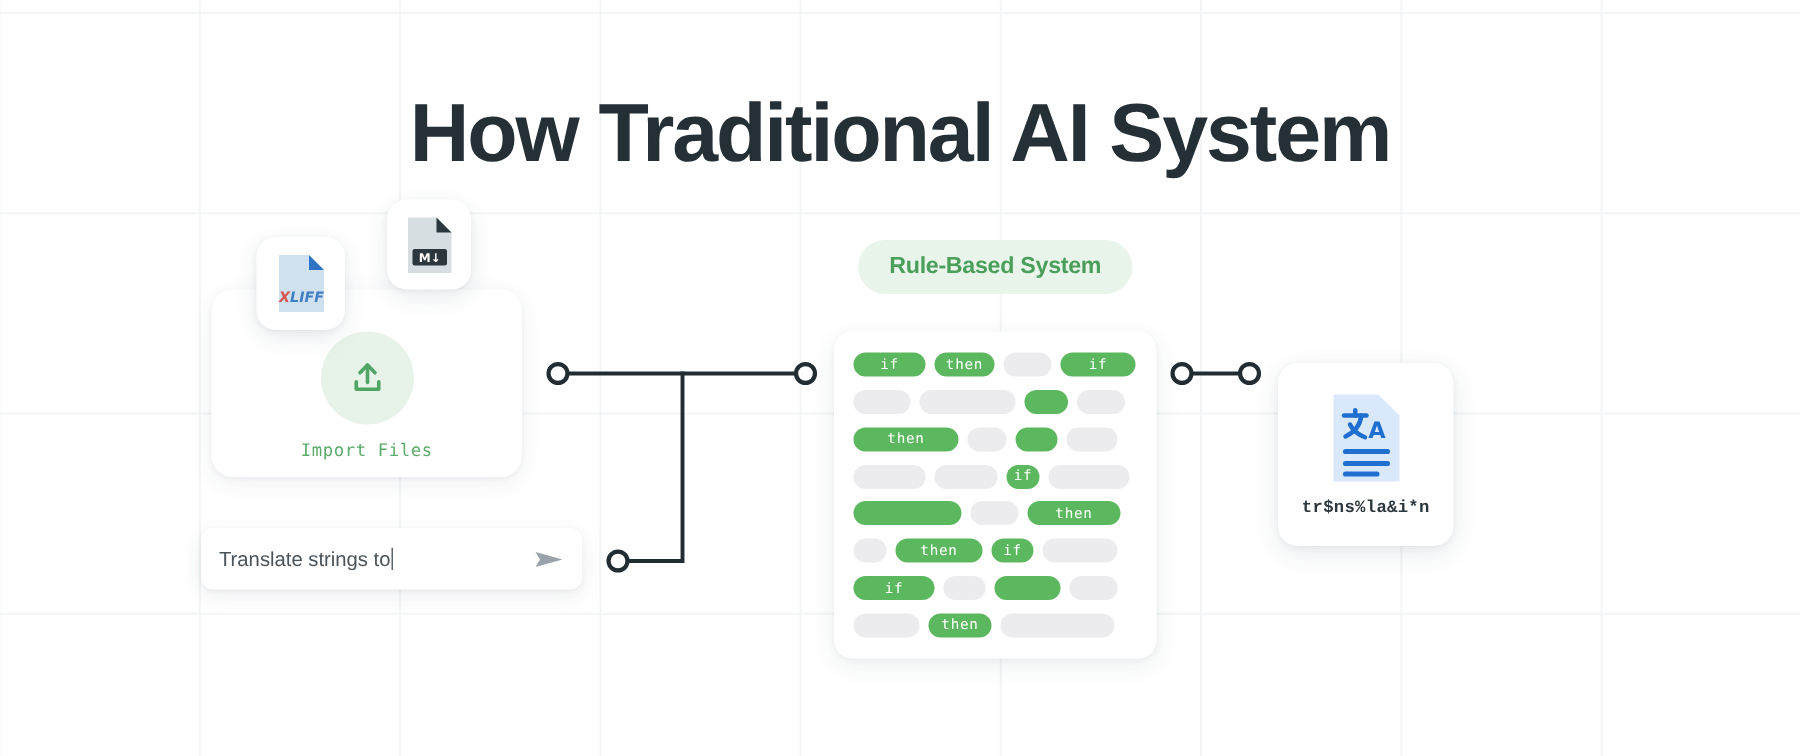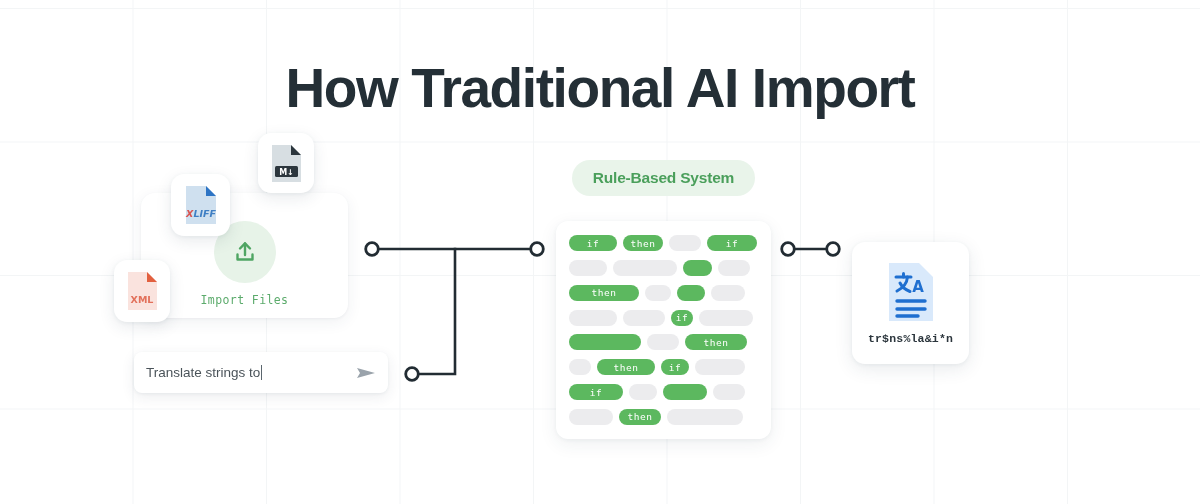--- a/index.html
+++ b/index.html
@@ -81,21 +81,21 @@
   
   .file-card {
     position: absolute;
     background: #ffffff;
     border-radius: 13px;
     box-shadow: 0 5px 16px rgba(40,60,80,0.10), 0 1px 4px rgba(40,60,80,0.06);
     display: flex;
     align-items: center;
     justify-content: center;
   }
-  #card-xliff { left: 171px; top: 174px; width: 59px; height: 62px; }
+  #card-xliff { left: 171px; top: 158px; width: 59px; height: 62px; }
   #card-md    { left: 258px; top: 133px; width: 56px; height: 60px; }
   #card-xml   { left: 114px; top: 260px; width: 56px; height: 62px; }
   #card-csv   { left: 279px; top: 279px; width: 58px; height: 61px; }
   
   #input-bar {
     position: absolute;
     left: 134px;
     top: 352px;
     width: 254px;
     height: 41px;
@@ -207,21 +207,21 @@
     color: #2c363d;
   }
 </style>
 </head>
 <body>
 
 <div id="stage">
 
   <div id="grid"></div>
 
-  <div id="title">How Traditional AI Import</div>
+  <div id="title">How Traditional AI System</div>
 
   <div id="import-panel">
     <div id="upload-circle">
       <svg width="26" height="26" viewBox="0 0 26 26" aria-hidden="true">
         <path d="M13 4.5 L13 16" stroke="#4fa563" stroke-width="2.4" stroke-linecap="round" fill="none"></path>
         <path d="M8 9.5 L13 4.3 L18 9.5" stroke="#4fa563" stroke-width="2.4" stroke-linecap="round" stroke-linejoin="round" fill="none"></path>
         <path d="M5.5 15.5 L5.5 20.5 L20.5 20.5 L20.5 15.5" stroke="#4fa563" stroke-width="2.4" stroke-linecap="round" stroke-linejoin="round" fill="none"></path>
       </svg>
     </div>
     <div id="import-label">Import Files</div>
@@ -239,27 +239,20 @@
 
   <div class="file-card" id="card-md">
     <svg width="33" height="39" viewBox="0 0 33 39">
       <path d="M2 1 H21 L31 11 V38 H2 Z" fill="#d7dee2"></path>
       <path d="M21 1 L31 11 H21 Z" fill="#2c363d"></path>
       <rect x="5" y="22" width="23" height="11" rx="1.5" fill="#2c363d"></rect>
       <text x="16.5" y="30.5" font-family="DejaVu Sans, sans-serif" font-size="8" font-weight="bold" text-anchor="middle" fill="#ffffff">M↓</text>
     </svg>
   </div>
 
-  <div class="file-card" id="card-xml">
-    <svg width="33" height="40" viewBox="0 0 33 40">
-      <path d="M2 1 H21 L31 11 V39 H2 Z" fill="#fae3de"></path>
-      <path d="M21 1 L31 11 H21 Z" fill="#e2603f"></path>
-      <text x="16" y="32" font-family="DejaVu Sans, sans-serif" font-size="9.5" font-weight="bold" text-anchor="middle" fill="#e2705a">XML</text>
-    </svg>
-  </div>
 
 
   <div id="input-bar">
     <div id="input-text">
       <span>Translate strings to</span>
         <span id="caret"></span>
     </div>
     <span id="send-icon">
       <svg width="20" height="16" viewBox="0 0 20 16" aria-hidden="true">
         <path d="M1 3 L19 8 L1 13 L4 8 Z" fill="#9aa3ab"></path>

